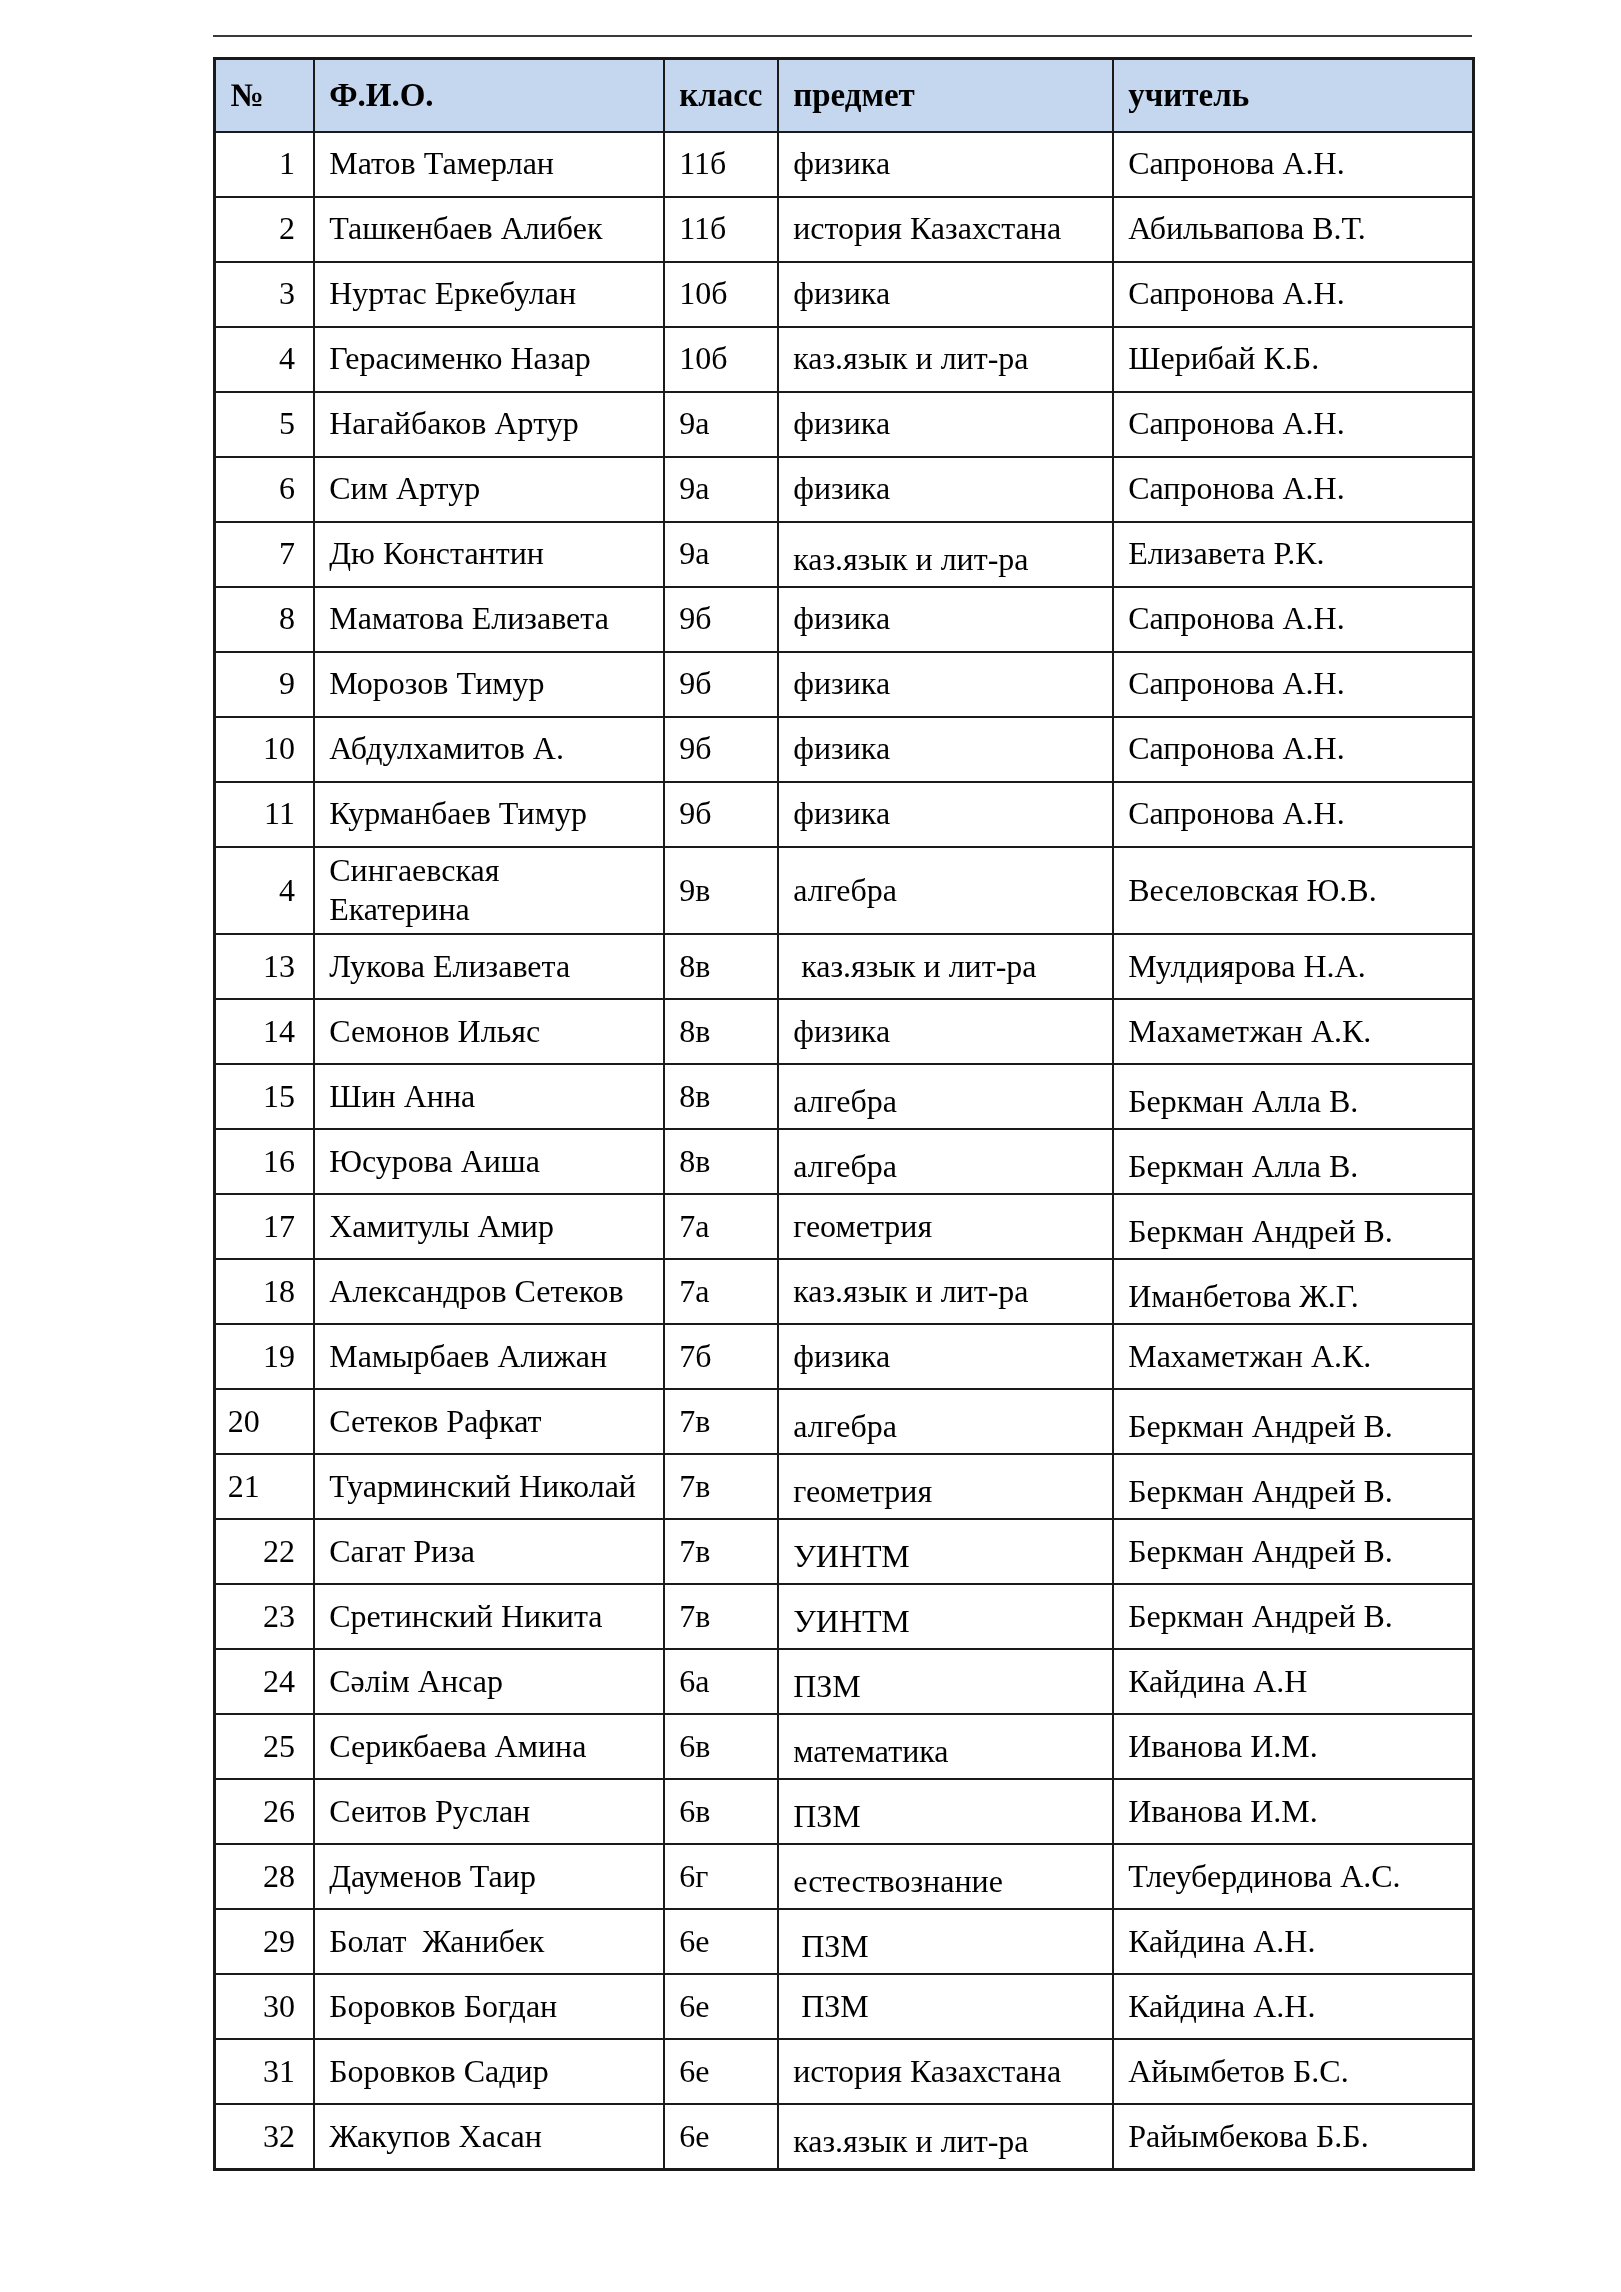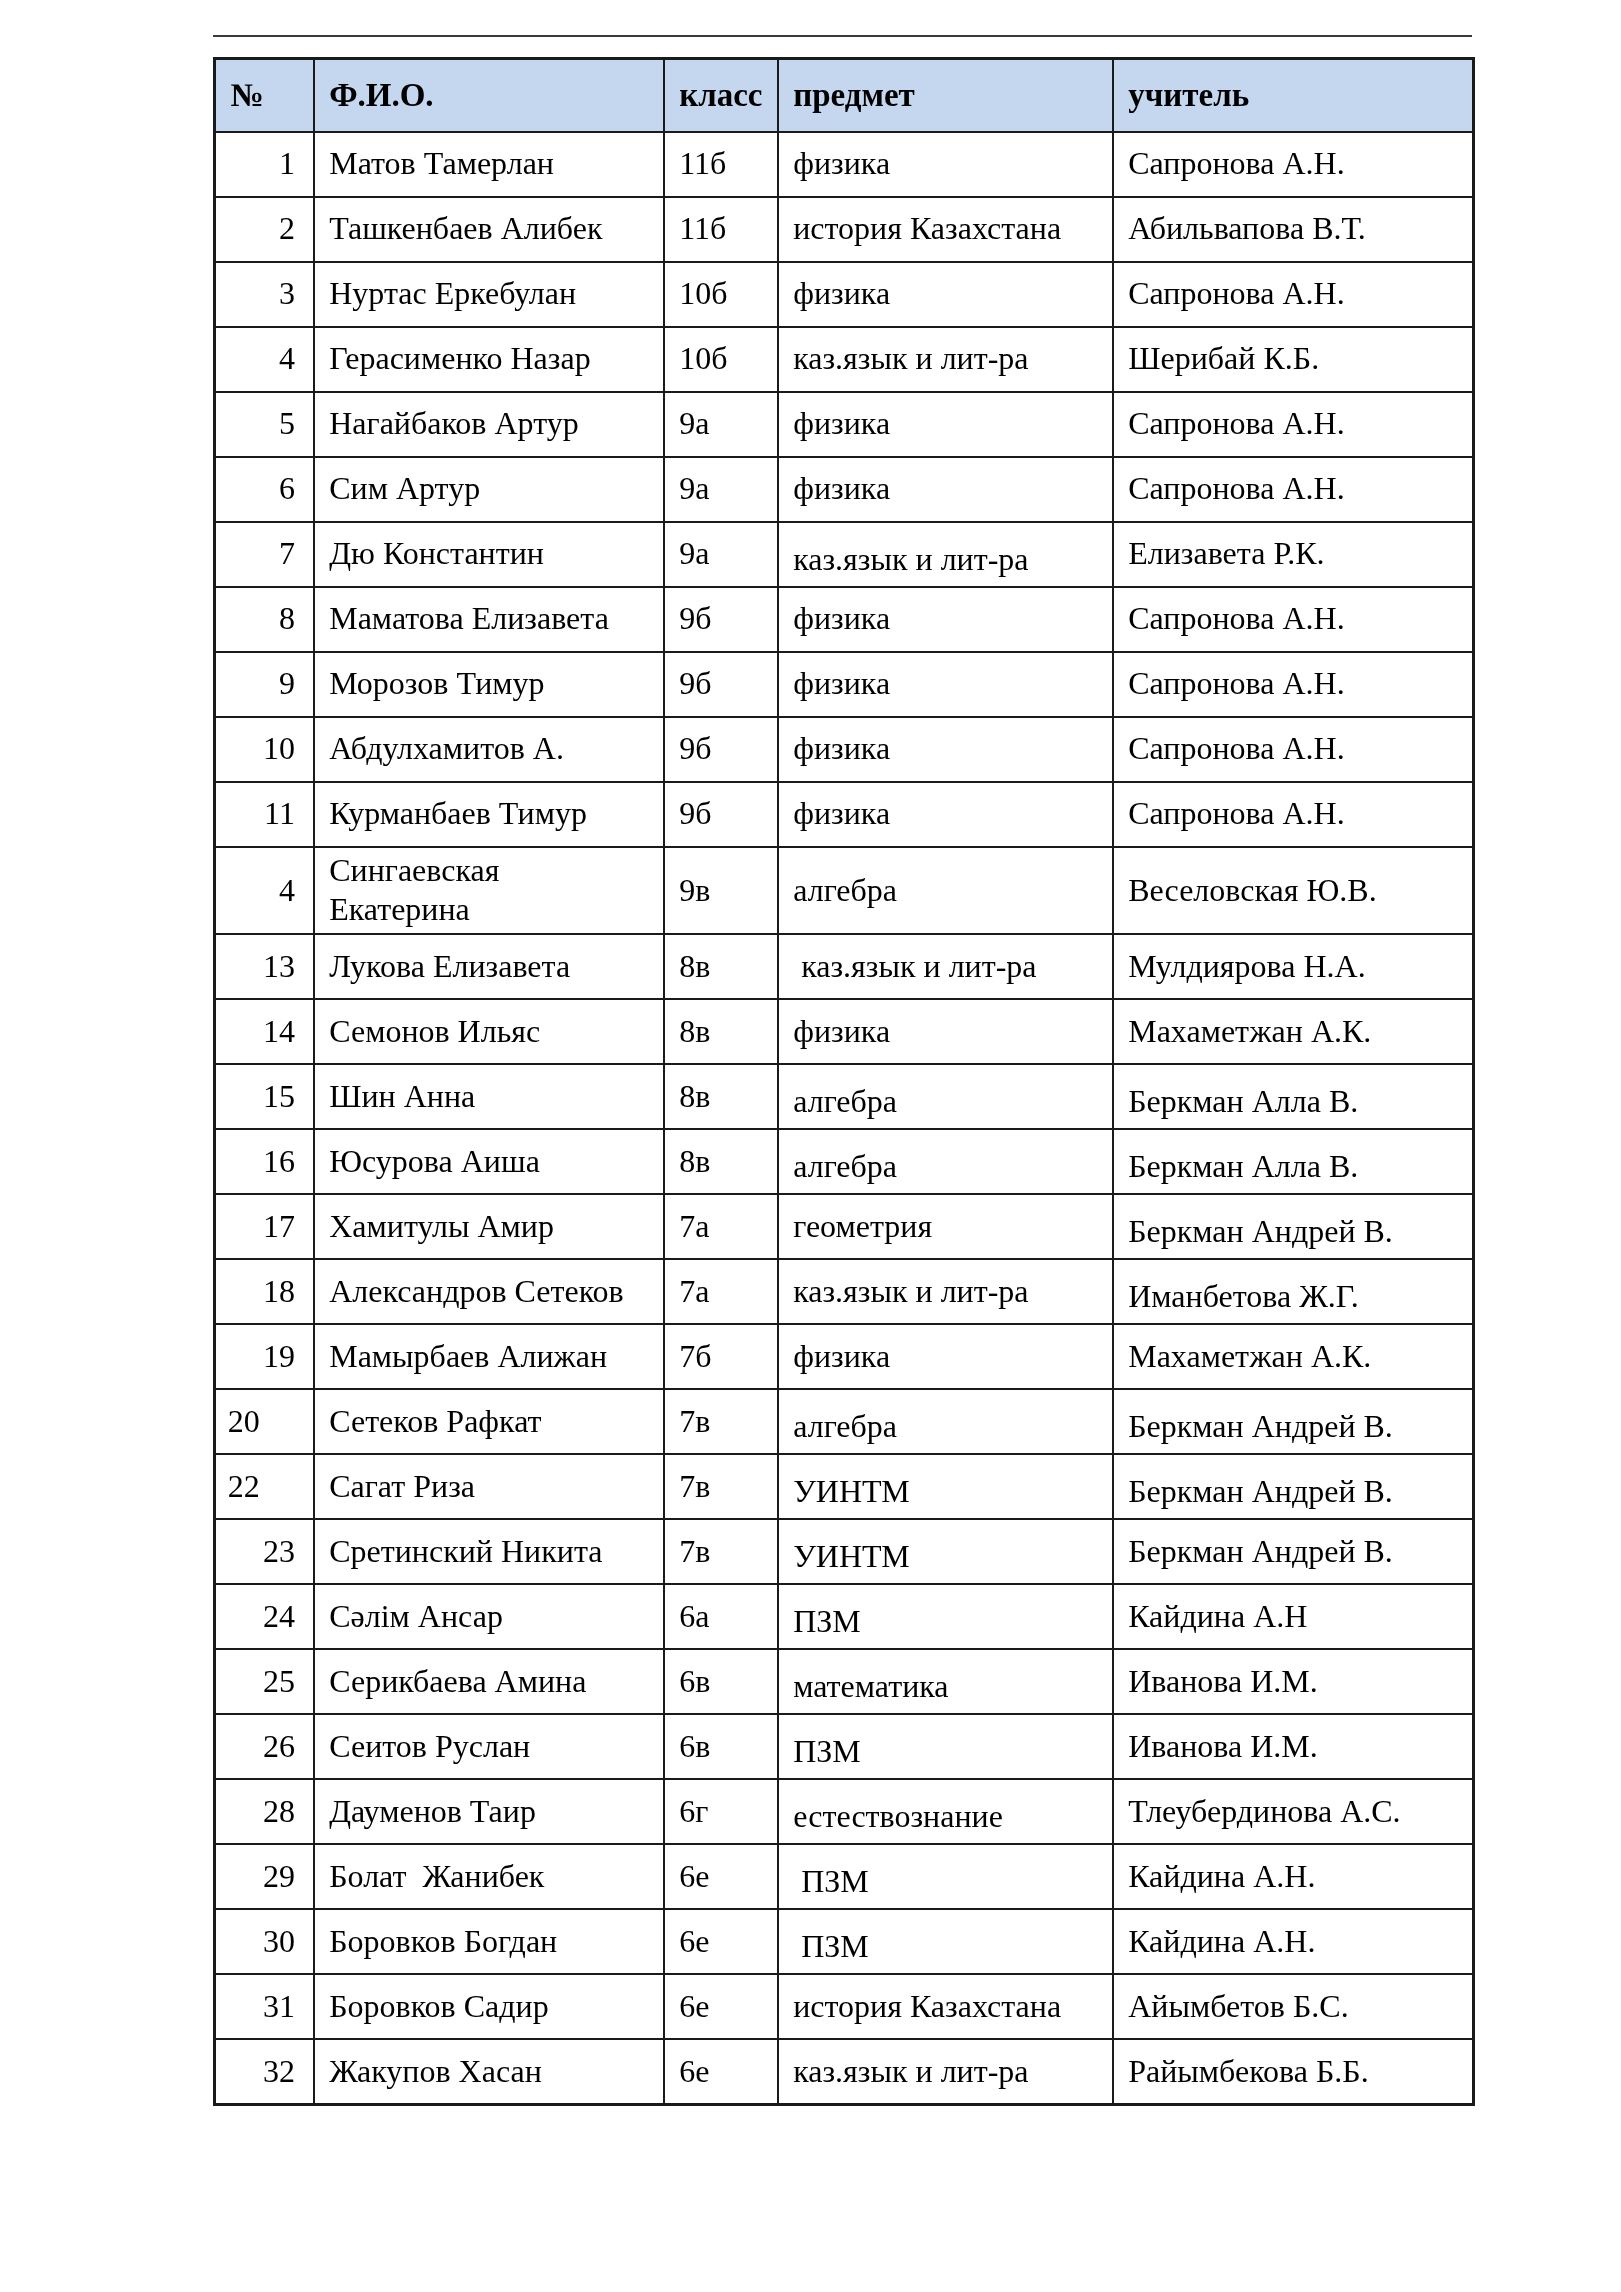--- a/index.html
+++ b/index.html
@@ -255,20 +255,27 @@
           <td class="col-teacher">Махаметжан А.К.</td>
         </tr>
         <tr>
           <td class="col-num">20</td>
           <td class="col-name">Сетеков Рафкат</td>
           <td class="col-klass">7в</td>
           <td class="col-subject">алгебра</td>
           <td class="col-teacher">Беркман Андрей В.</td>
         </tr>
         <tr>
+          <td class="col-num">21</td>
+          <td class="col-name">Туарминский Николай</td>
+          <td class="col-klass">7в</td>
+          <td class="col-subject">геометрия</td>
+          <td class="col-teacher">Беркман Андрей В.</td>
+        </tr>
+        <tr>
           <td class="col-num">22</td>
           <td class="col-name">Сагат Риза</td>
           <td class="col-klass">7в</td>
           <td class="col-subject">УИНТМ</td>
           <td class="col-teacher">Беркман Андрей В.</td>
         </tr>
         <tr>
           <td class="col-num">23</td>
           <td class="col-name">Сретинский Никита</td>
           <td class="col-klass">7в</td>

